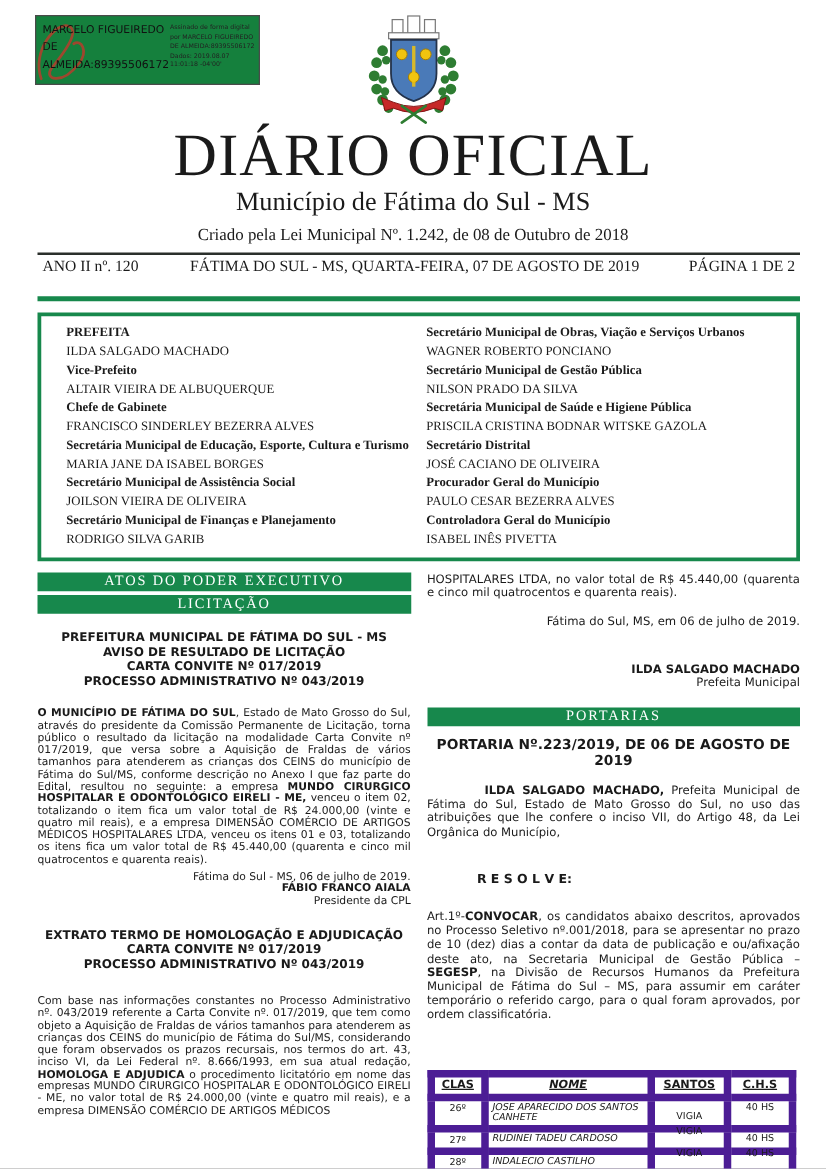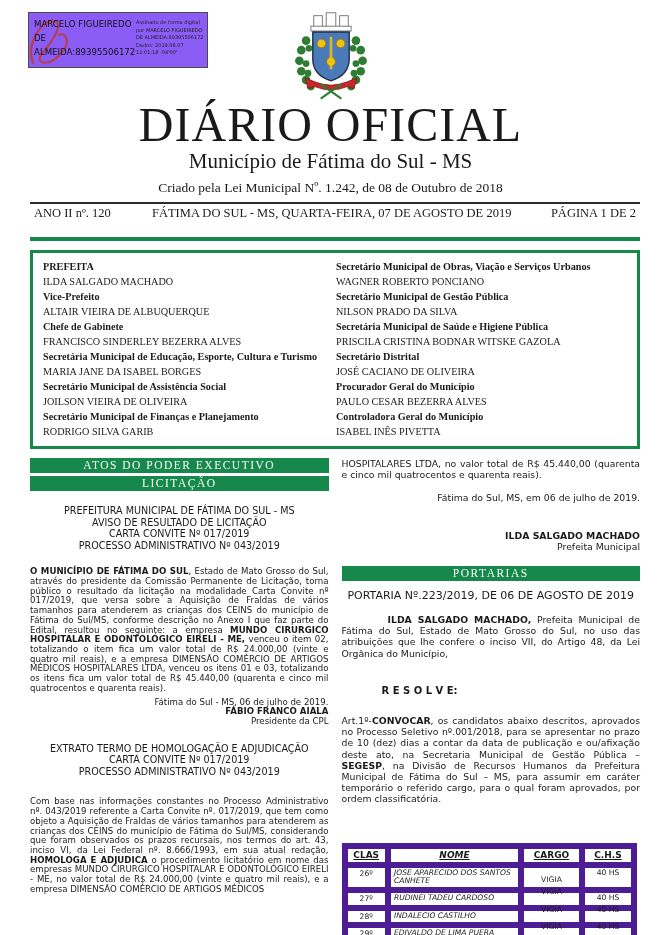--- a/index.html
+++ b/index.html
@@ -5,21 +5,21 @@
   * { margin:0; padding:0; box-sizing:border-box; }
   html,body { background:#888; }
   .page {
     position:relative; width:661px; height:935px; margin:0 auto;
     background:#ffffff; overflow:hidden;
     font-family:"DejaVu Sans", sans-serif; color:#1a1a1a;
   }
   
   .sigbox {
     position:absolute; left:28px; top:12px; width:180px; height:56px;
-    border:1px solid #4a4a4a; background:#8b5cf6; display:flex; padding:4px 3px 3px 5px;
+    border:1px solid #4a4a4a; background:#15803d; display:flex; padding:4px 3px 3px 5px;
   }
   .sig-name {
     width:102px; font-size:8.6px; line-height:14px; font-weight:500;
     color:#111; z-index:2;
   }
   .sig-right { position:relative; flex:1; padding-top:2px; z-index:2; }
   .sig-details {
     font-size:5px; line-height:7.6px; color:#222; word-wrap:break-word;
   }
   .sig-flourish { position:absolute; left:-14px; top:-2px; z-index:1; opacity:.8; }
@@ -35,34 +35,34 @@
     margin:7px 21px 0 30px; display:flex; align-items:center;
     border-top:2px solid #2a2f2b; border-bottom:4px solid var(--green);
     font-family:"Liberation Serif", serif; font-size:12.5px; padding:2px 4px 16px 4px;
   }
   .infobar .ed { width:118px; }
   .infobar .dt { flex:1; }
   .infobar .pg { text-align:right; }
   
   .officials {
     margin:9px 21px 0 30px; border:3px solid var(--green);
-    display:flex; padding:6px 8px 7px 10px;
+    display:flex; padding:6px 8px 7px 20px;
     font-family:"Liberation Serif", serif; font-size:10.2px; line-height:15px;
   }
   .officials .ocol { width:50%; padding-right:6px; }
   .o-title { font-weight:bold; }
   
   .body { display:flex; margin:9px 21px 0 30px; gap:13px; }
   .col { width:50%; }
   .banner {
     background:var(--green); color:#fff; text-align:center;
     font-family:"Liberation Serif", serif; font-size:11.5px; line-height:15px;
     letter-spacing:1.5px; margin-bottom:3px;
   }
-  .h-block { text-align:center; font-weight:normal; }
+  .h-block { text-align:center; font-weight:bold; }
   .lh { font-size:9.6px; line-height:11.6px; }
   .left-col  { font-size:8.6px;  line-height:9.7px; }
   .right-col { font-size:9.3px; line-height:11.2px; }
   .para { text-align:justify; }
   .b { font-weight:bold; }
   .right { text-align:right; }
   .mt4{margin-top:4px;} .mt8{margin-top:8px;} .mt12{margin-top:12px;}
   .mt14{margin-top:14px;} .mt16{margin-top:16px;} .mt20{margin-top:20px;}
   .mt26{margin-top:26px;} .mt30{margin-top:19px;}
   .indent { text-indent:46px; }
@@ -243,21 +243,21 @@
 
       <div class="para mt30">
         <span>Art.1º-</span><span class="b">CONVOCAR</span><span>, os candidatos abaixo descritos, aprovados no Processo Seletivo nº.001/2018, para se apresentar no prazo de 10 (dez) dias a contar da data de publicação e ou/afixação deste ato, na Secretaria Municipal de Gestão Pública – </span><span class="b">SEGESP</span><span>, na Divisão de Recursos Humanos da Prefeitura Municipal de Fátima do Sul – MS, para assumir em caráter temporário o referido cargo, para o qual foram aprovados, por ordem classificatória.</span>
       </div>
 
       <table class="ptable">
         <thead>
           <tr>
             <th class="c-clas">CLAS</th>
             <th class="c-nome">NOME</th>
-            <th class="c-cargo">CARGO</th>
+            <th class="c-cargo">SANTOS</th>
             <th class="c-chs">C.H.S</th>
           </tr>
         </thead>
         <tbody>
           <tr>
             <td class="c-clas"><span class="pad-top">26º</span></td>
             <td class="c-nome"><span>JOSE APARECIDO DOS SANTOS CANHETE</span></td>
             <td class="c-cargo"><span class="cell-drop">VIGIA</span></td>
             <td class="c-chs"><span>40 HS</span></td>
           </tr>

